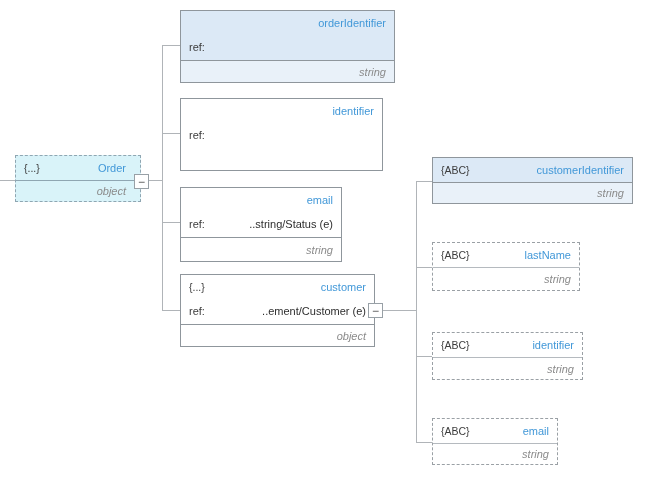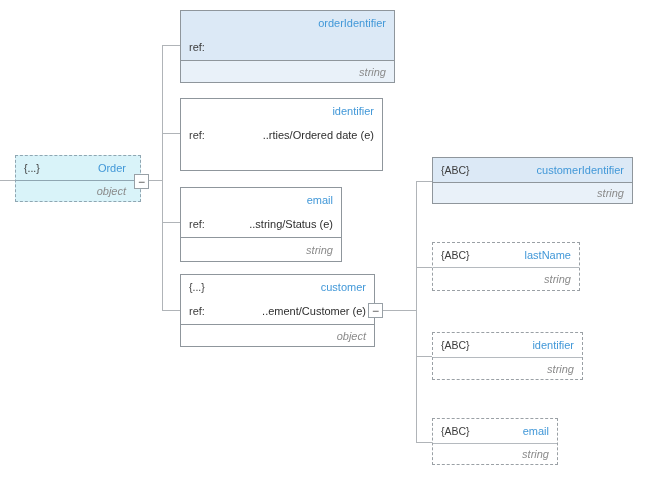--- a/index.html
+++ b/index.html
@@ -87,21 +87,20 @@
       <span class="type-text">string</span>
     </div>
   </div>
 
   <div class="node solid" style="left:180px;top:98px;width:203px;height:73px;">
     <div class="row head">
       <span class="title">identifier</span>
     </div>
     <div class="row ref">
       <span class="ref-label">ref:</span>
-      <span class="ref-value">..rties/Ordered date (e)</span>
     </div>
   </div>
 
   <div class="node solid" style="left:180px;top:187px;width:162px;height:75px;">
     <div class="row head">
       <span class="title">email</span>
     </div>
     <div class="row ref">
       <span class="ref-label">ref:</span>
       <span class="ref-value">..string/Status (e)</span>

